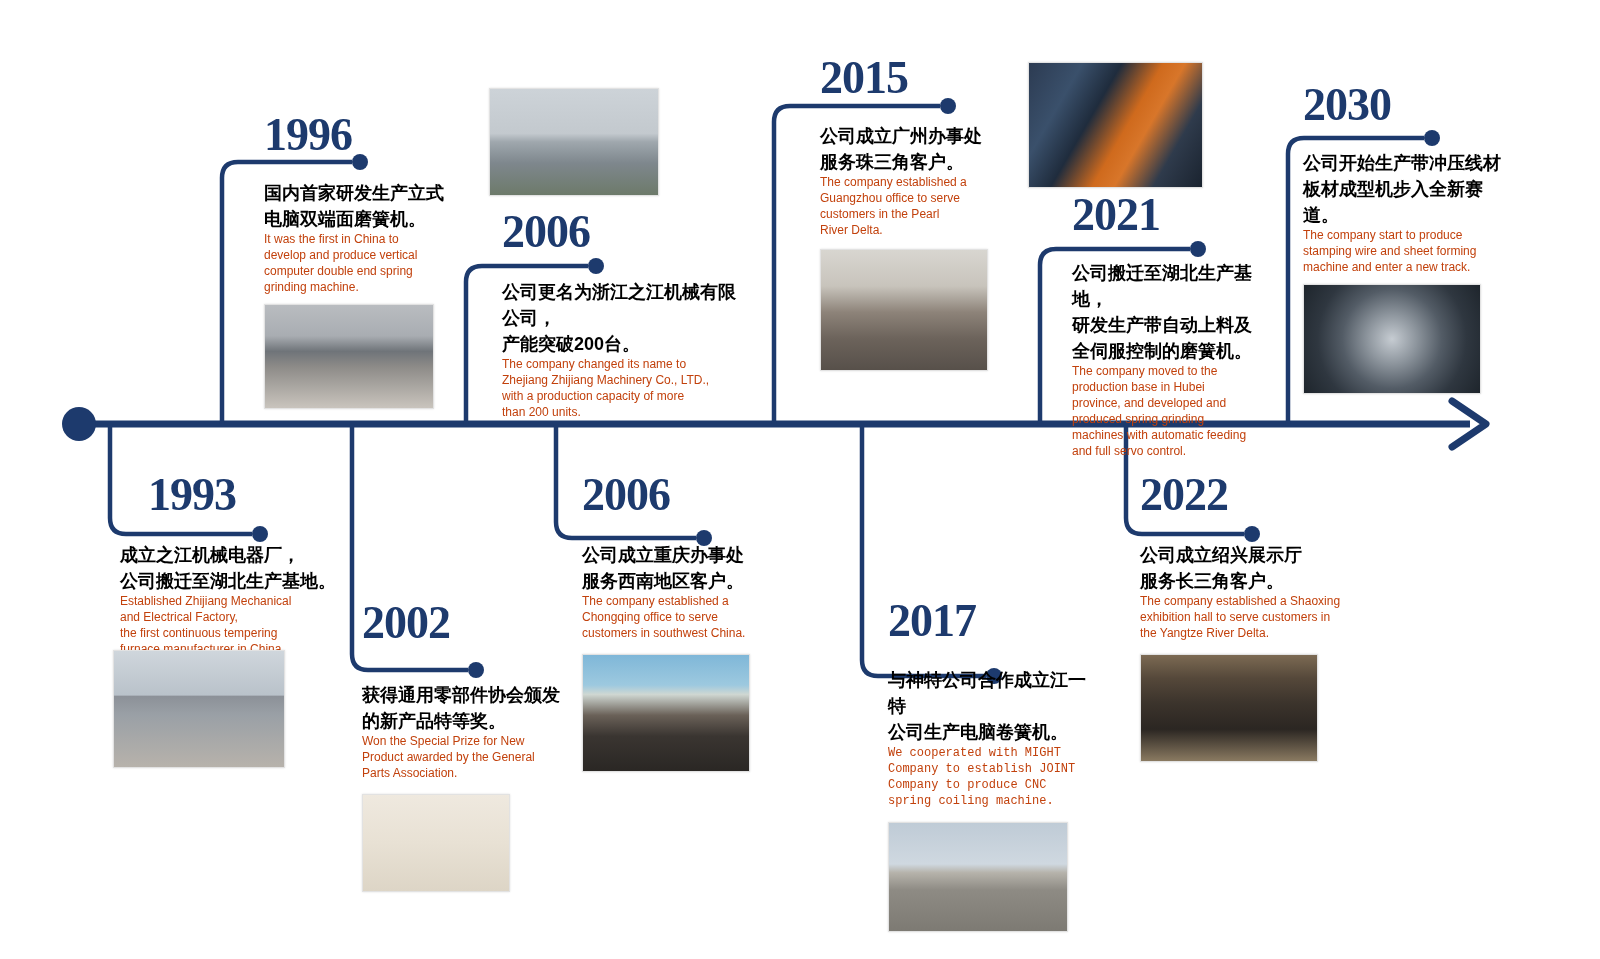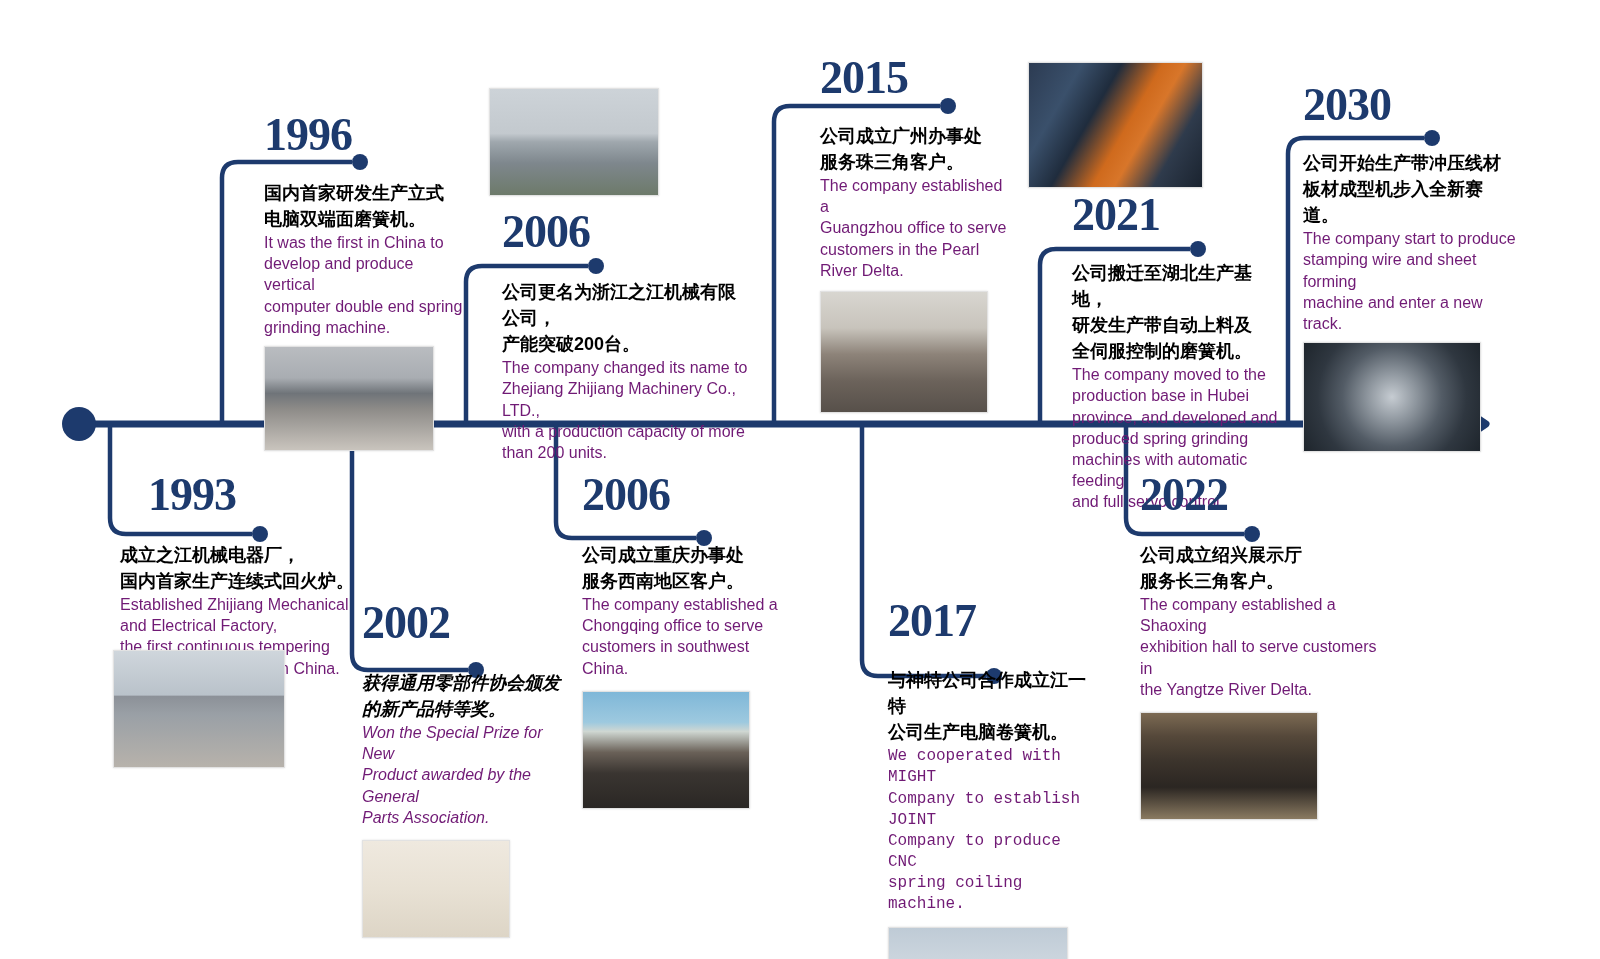--- a/index.html
+++ b/index.html
@@ -35,22 +35,22 @@
     white-space: nowrap;
   }
   .cn {
     color: #000000;
     font-size: 18px;
     line-height: 1.45;
     font-weight: 600;
     white-space: pre-line;
   }
   .en {
-    color: #701a75;
-    font-size: 16px;
+    color: #c2410c;
+    font-size: 12px;
     line-height: 1.32;
     white-space: pre-line;
   }
   .textblock { margin-top: 5px; }
   .photo {
     border: 1px solid #e2e2e2;
     background-size: cover;
     background-position: center;
     box-shadow: 0 0 2px rgba(0,0,0,0.12);
   }
@@ -187,32 +187,32 @@
 stamping wire and sheet forming
 machine and enter a new track.</div>
     </div>
     <div class="photo ph-2025" style="width:178px; height:110px; margin-top:8px;"></div>
   </div>
 
   <div class="event" style="left:148px; top:472px; width:210px;">
     <div class="year">1993</div>
     <div class="textblock" style="margin-top:24px;">
       <div class="cn" style="margin-left:-28px;">成立之江机械电器厂，
-国内首家生产连续式回火炉。</div>
+公司搬迁至湖北生产基地。</div>
       <div class="en" style="margin-left:-28px;">Established Zhijiang Mechanical
 and Electrical Factory,
 the first continuous tempering
 furnace manufacturer in China.</div>
     </div>
   </div>
   <div class="photo ph-1993" style="position:absolute; left:113px; top:650px; width:172px; height:118px;"></div>
 
   <div class="event" style="left:362px; top:600px; width:215px;">
     <div class="year">2002</div>
-    <div class="textblock" style="margin-top:24px;font-style:italic;">
+    <div class="textblock" style="margin-top:36px;">
       <div class="cn">获得通用零部件协会颁发
 的新产品特等奖。</div>
       <div class="en">Won the Special Prize for New
 Product awarded by the General
 Parts Association.</div>
     </div>
     <div class="photo ph-2002" style="width:148px; height:98px; margin-top:12px;"></div>
   </div>
 
   <div class="event" style="left:582px; top:472px; width:215px;">

